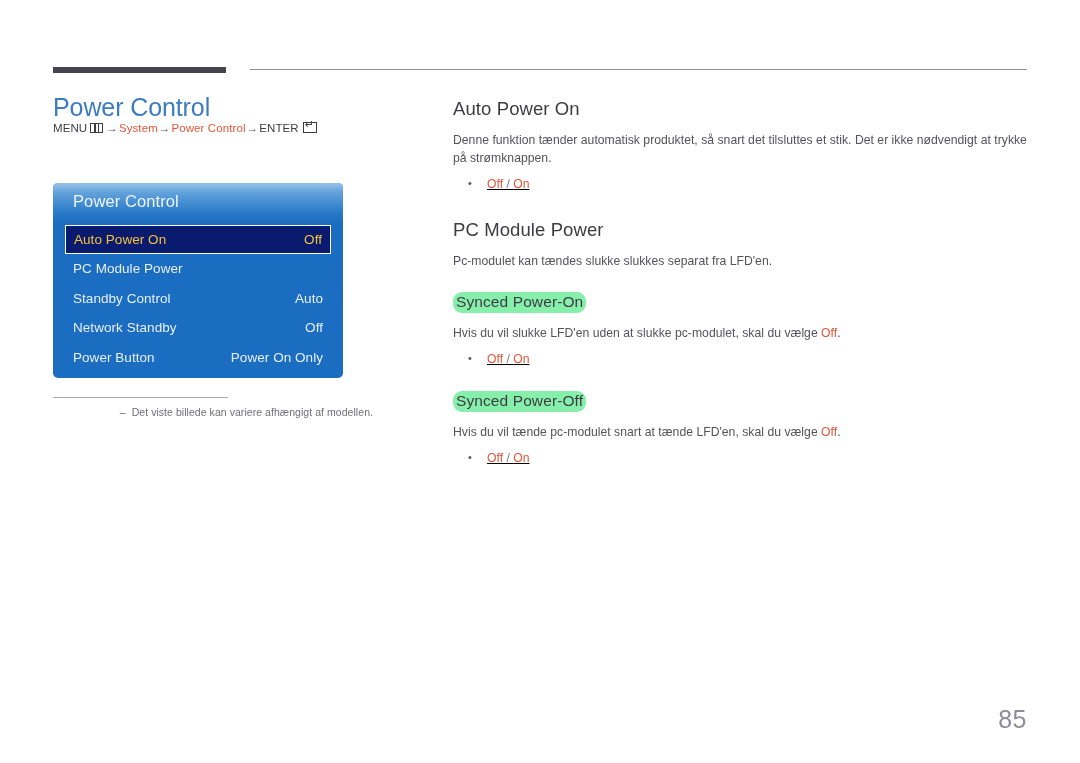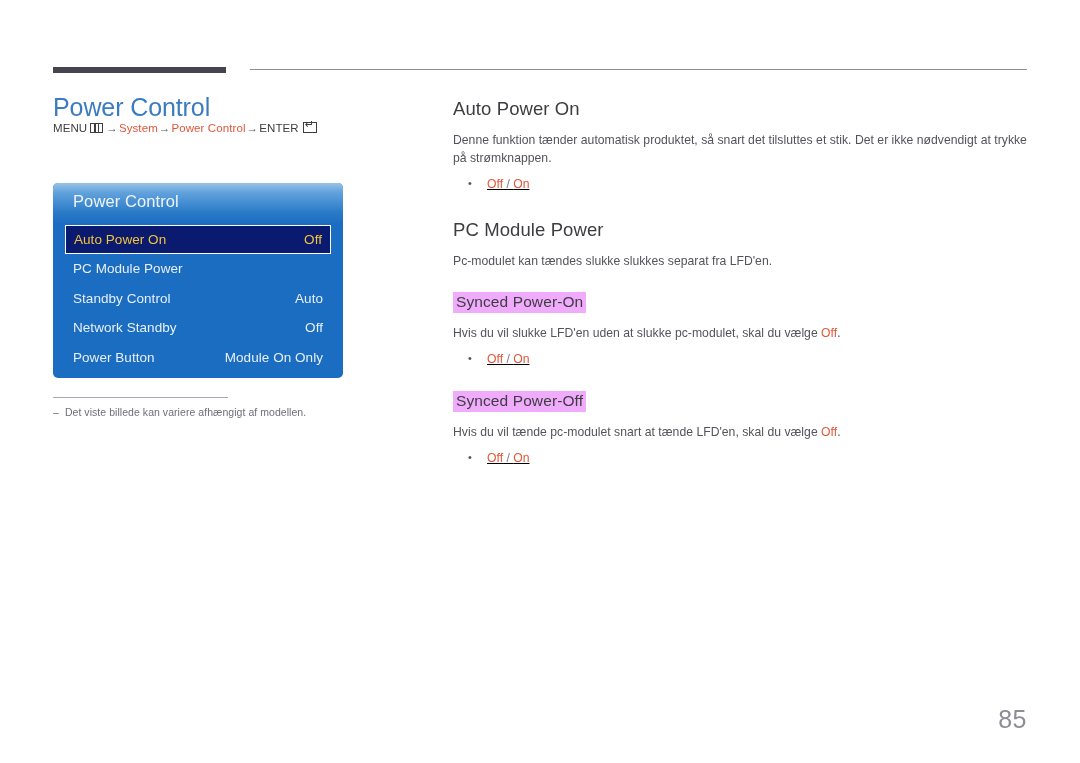--- a/index.html
+++ b/index.html
@@ -131,20 +131,21 @@
   }
   .footnote-rule {
     width: 175px; height: 1px;
     background: #a9a8b2;
     margin-bottom: 8px;
   }
   .footnote-text {
     font-size: 10.5px;
     color: #6f6e79;
     letter-spacing: 0.05px;
+    text-align: right;
   }
   .footnote-dash { margin-right: 6px; }
 
   
   .right-col {
     position: absolute;
     left: 453px; top: 98px;
     width: 578px;
   }
   .sec-head {
@@ -181,25 +182,26 @@
     position: absolute;
     left: 15px;
     color: #54535b;
     font-size: 11px;
   }
   .opt-list li .slash { color: #7d7c85; }
   .sub-head {
     display: inline-block;
     font-size: 15.5px;
     color: #3d3d41;
-    background: #f0abfc;
+    background: #86efac;
     padding: 1px 3px 2px 3px;
     margin: 22px 0 0 0;
     font-weight: 400;
     letter-spacing: 0.1px;
+    border-radius: 9px;
   }
 
   
   .page-num {
     position: absolute;
     right: 53px; top: 705px;
     font-size: 25px;
     color: #8d8c97;
     letter-spacing: 0.5px;
   }
@@ -233,21 +235,21 @@
     <div class="osd-row">
       <span>Standby Control</span>
       <span class="osd-val">Auto</span>
     </div>
     <div class="osd-row">
       <span>Network Standby</span>
       <span class="osd-val">Off</span>
     </div>
     <div class="osd-row">
       <span>Power Button</span>
-      <span class="osd-val">Module On Only</span>
+      <span class="osd-val">Power On Only</span>
     </div>
   </div>
 </div>
 
 <div class="footnote">
   <div class="footnote-rule"></div>
   <div class="footnote-text">
     <span class="footnote-dash">–</span><span>Det viste billede kan variere afhængigt af modellen.</span>
   </div>
 </div>

